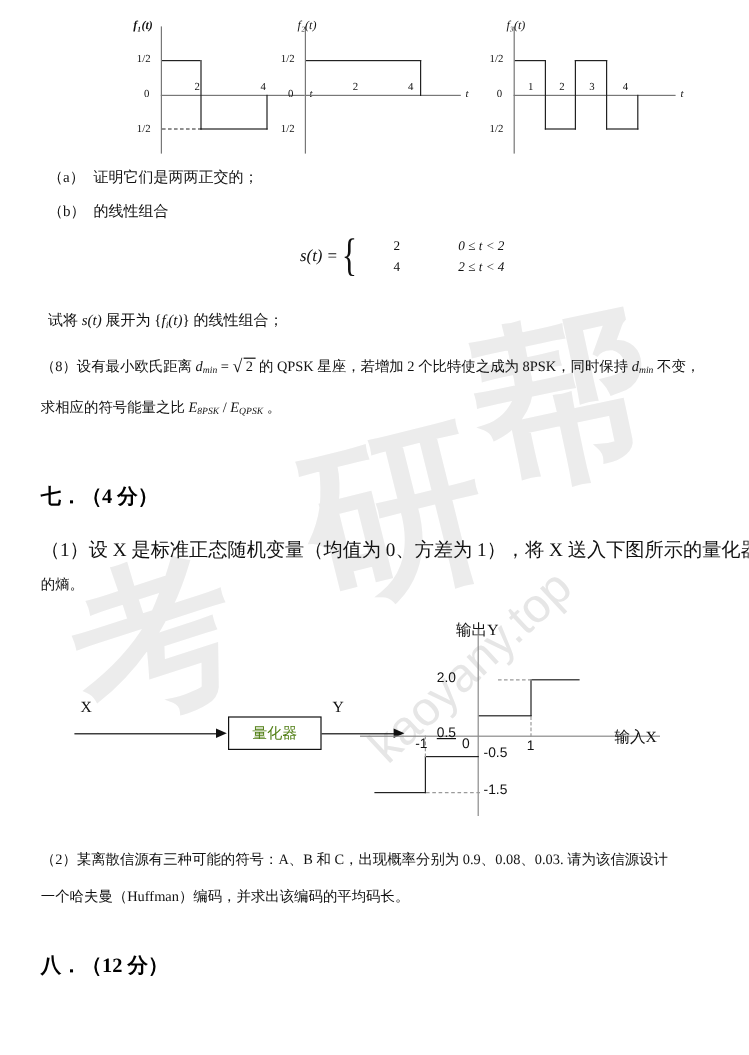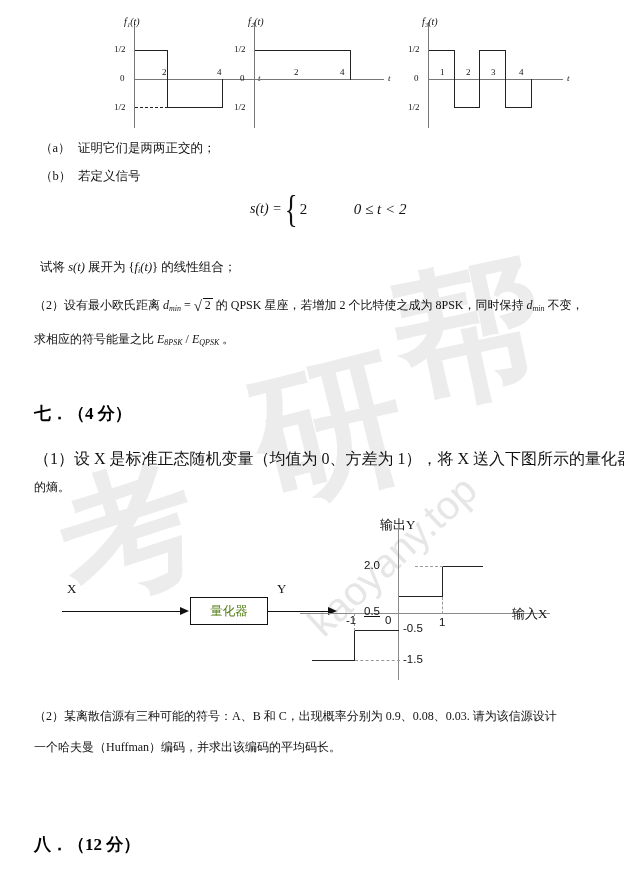--- a/index.html
+++ b/index.html
@@ -129,22 +129,23 @@
     display: inline-block;
     font-size: 38px;
     line-height: 0.72;
     vertical-align: middle;
     font-weight: 300;
     transform: scaleX(0.7);
   }
   .cases {
     display: inline-block;
     vertical-align: middle;
-    font-size: 15px;
+    font-size: 11px;
     line-height: 1.65;
+    margin-left: 28px;
   }
   .cases .row { display: block; }
   .cases .v { display: inline-block; width: 54px; }
 
   .sqrt-wrap { display: inline-block; position: relative; padding-left: 9px; }
   .sqrt-wrap::before {
     content: "\221A";
     position: absolute;
     left: 0; top: -1px;
     font-size: 15px;
@@ -225,21 +226,21 @@
   <div id="content">
 
   <div class="fig-row">
 
     <div class="wave-fig" style="left:62px; top:0; width:190px; height:112px;">
 
       <div class="axis-v" style="left:72px; top:4px; height:106px;"></div>
 
       <div class="axis-h" style="left:72px; top:61px; width:120px;"></div>
 
-      <div class="lbl lbl-f" style="left:62px; top:-2px;">f₁(t)</div>
+      <div class="lbl lbl-f" style="left:49px; top:-2px;font-weight:bold;">f₁(t)</div>
 
       <div class="lbl" style="left:52px; top:26px;">1/2</div>
       <div class="lbl" style="left:58px; top:55px;">0</div>
       <div class="lbl" style="left:52px; top:84px;">1/2</div>
 
       <div class="lbl" style="left:100px; top:49px;">2</div>
       <div class="lbl" style="left:155px; top:49px;">4</div>
       <div class="lbl it" style="left:196px; top:55px;">t</div>
 
       <div class="seg seg-h" style="left:73px; top:32px; width:32px;"></div>
@@ -287,32 +288,32 @@
       <div class="seg seg-v" style="left:103px; top:32px; height:58px;"></div>
       <div class="seg seg-h" style="left:103px; top:89px; width:27px;"></div>
       <div class="seg seg-v" style="left:129px; top:61px; height:29px;"></div>
     </div>
   </div>
 
   <div class="ptext" style="left:40px; top:139px;">（a）</div>
   <div class="ptext" style="left:78px; top:139px;">证明它们是两两正交的；</div>
 
   <div class="ptext" style="left:40px; top:167px;">（b）</div>
-  <div class="ptext" style="left:78px; top:167px;">若定义信号</div>
+  <div class="ptext" style="left:78px; top:167px;">的线性组合</div>
 
   <div class="math-block" style="left:250px; top:196px;">
-    <span class="it">s(t) =</span><span class="brace">{</span><span class="cases"><span class="row"><span class="v">2</span><span class="it">0 ≤ t &lt; 2</span></span></span>
+    <span class="it">s(t) =</span><span class="brace">{</span><span class="cases"><span class="row"><span class="v">2</span><span class="it">0 ≤ t &lt; 2</span></span><span class="row"><span class="v">4</span><span class="it">2 ≤ t &lt; 4</span></span></span>
   </div>
 
   <div class="ptext" style="left:40px; top:258px;">
     <span>试将 </span><span class="it">s(t)</span><span> 展开为 {</span><span class="it">f</span><span class="sub">i</span><span class="it">(t)</span><span>} 的线性组合；</span>
   </div>
 
   <div class="ptext" style="left:34px; top:296px; font-size:12px;">
-    <span>（2）设有最小欧氏距离 </span><span class="it">d</span><span class="sub">min</span><span> = </span><span class="sqrt-wrap"><span class="rad">2</span></span><span> 的 QPSK 星座，若增加 2 个比特使之成为 8PSK，同时保持 </span><span class="it">d</span><span class="sub">min</span><span> 不变，</span>
+    <span>（8）设有最小欧氏距离 </span><span class="it">d</span><span class="sub">min</span><span> = </span><span class="sqrt-wrap"><span class="rad">2</span></span><span> 的 QPSK 星座，若增加 2 个比特使之成为 8PSK，同时保持 </span><span class="it">d</span><span class="sub">min</span><span> 不变，</span>
   </div>
 
   <div class="ptext" style="left:34px; top:330px; font-size:12px;">
     <span>求相应的符号能量之比 </span><span class="it">E</span><span class="sub">8PSK</span><span> / </span><span class="it">E</span><span class="sub">QPSK</span><span> 。</span>
   </div>
 
   <div class="sec-head" style="left:34px; top:402px;">七．（4 分）</div>
 
   <div class="ptext" style="left:34px; top:447px; font-size:16px;">（1）设 X 是标准正态随机变量（均值为 0、方差为 1），将 X 送入下图所示的量化器，求量化输出 Y</div>
   <div class="ptext" style="left:34px; top:478px; font-size:12px;">的熵。</div>
@@ -361,16 +362,16 @@
     <div class="q-lbl" style="left:103px; top:153px;">-1.5</div>
 
     <div class="q-lbl" style="left:46px; top:114px;">-1</div>
     <div class="q-lbl" style="left:139px; top:116px;">1</div>
     <div class="q-lbl" style="left:85px; top:114px;">0</div>
   </div>
 
   <div class="ptext" style="left:34px; top:707px; font-size:12px;">（2）某离散信源有三种可能的符号：A、B 和 C，出现概率分别为 0.9、0.08、0.03. 请为该信源设计</div>
   <div class="ptext" style="left:34px; top:738px; font-size:12px;">一个哈夫曼（Huffman）编码，并求出该编码的平均码长。</div>
 
-  <div class="sec-head" style="left:34px; top:833px;">八．（12 分）</div>
+  <div class="sec-head" style="left:34px; top:793px;">八．（12 分）</div>
 
   </div>
 </div>
 
 </body></html>

